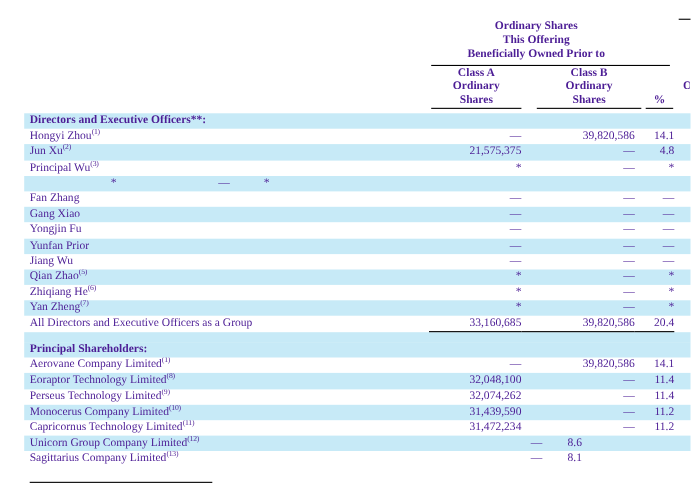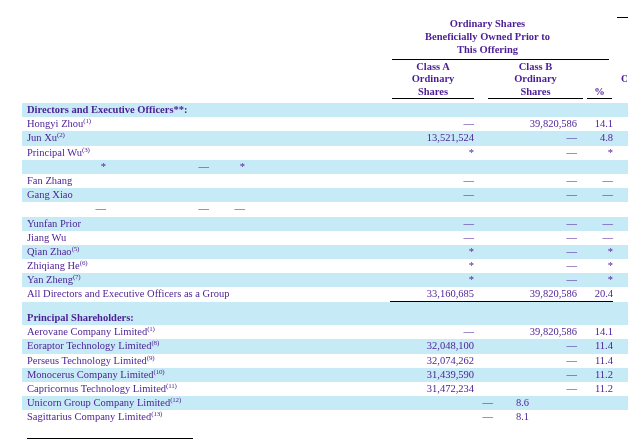--- a/index.html
+++ b/index.html
@@ -45,22 +45,22 @@
   sup{font-size:7px;line-height:0;vertical-align:super;letter-spacing:-0.2px;}
   .footnote-rule{position:absolute;left:27px;top:438px;width:166px;border-top:1px solid #000;}
 </style>
 </head>
 <body>
 
 <div class="page">
 
   <div class="group-title">
     <div>Ordinary Shares</div>
+    <div>This Offering</div>
     <div>Beneficially Owned Prior to</div>
-    <div>This Offering</div>
   </div>
   <div class="group-underline"></div>
 
   <div class="colhead colhead-a">
     <div>Class A</div>
     <div>Ordinary</div>
     <div>Shares</div>
   </div>
   <div class="colhead colhead-b">
     <div>Class B</div>
@@ -87,21 +87,21 @@
     <div class="row">
       <div class="cell c-name"><span>Hongyi Zhou</span><sup>(1)</sup></div>
       <div class="cell c-a">—</div>
       <div class="cell c-b">39,820,586</div>
       <div class="cell c-pct">14.1</div>
       <div class="cell c-end"></div>
     </div>
 
     <div class="row alt">
       <div class="cell c-name"><span>Jun Xu</span><sup>(2)</sup></div>
-      <div class="cell c-a">13,521,524</div>
+      <div class="cell c-a">21,575,375</div>
       <div class="cell c-b">—</div>
       <div class="cell c-pct">4.8</div>
       <div class="cell c-end"></div>
     </div>
 
     <div class="row">
       <div class="cell c-name"><span>Principal Wu</span><sup>(3)</sup></div>
       <div class="cell c-a">*</div>
       <div class="cell c-b">—</div>
       <div class="cell c-pct">*</div>
@@ -125,20 +125,21 @@
 
     <div class="row alt">
       <div class="cell c-name"><span>Gang Xiao</span></div>
       <div class="cell c-a">—</div>
       <div class="cell c-b">—</div>
       <div class="cell c-pct">—</div>
       <div class="cell c-end"></div>
     </div>
 
     <div class="row">
+      <div class="cell c-name"><span>Yongjin Fu</span></div>
       <div class="cell c-a">—</div>
       <div class="cell c-b">—</div>
       <div class="cell c-pct">—</div>
       <div class="cell c-end"></div>
     </div>
 
     <div class="row alt">
       <div class="cell c-name"><span>Yunfan Prior</span></div>
       <div class="cell c-a">—</div>
       <div class="cell c-b">—</div>

